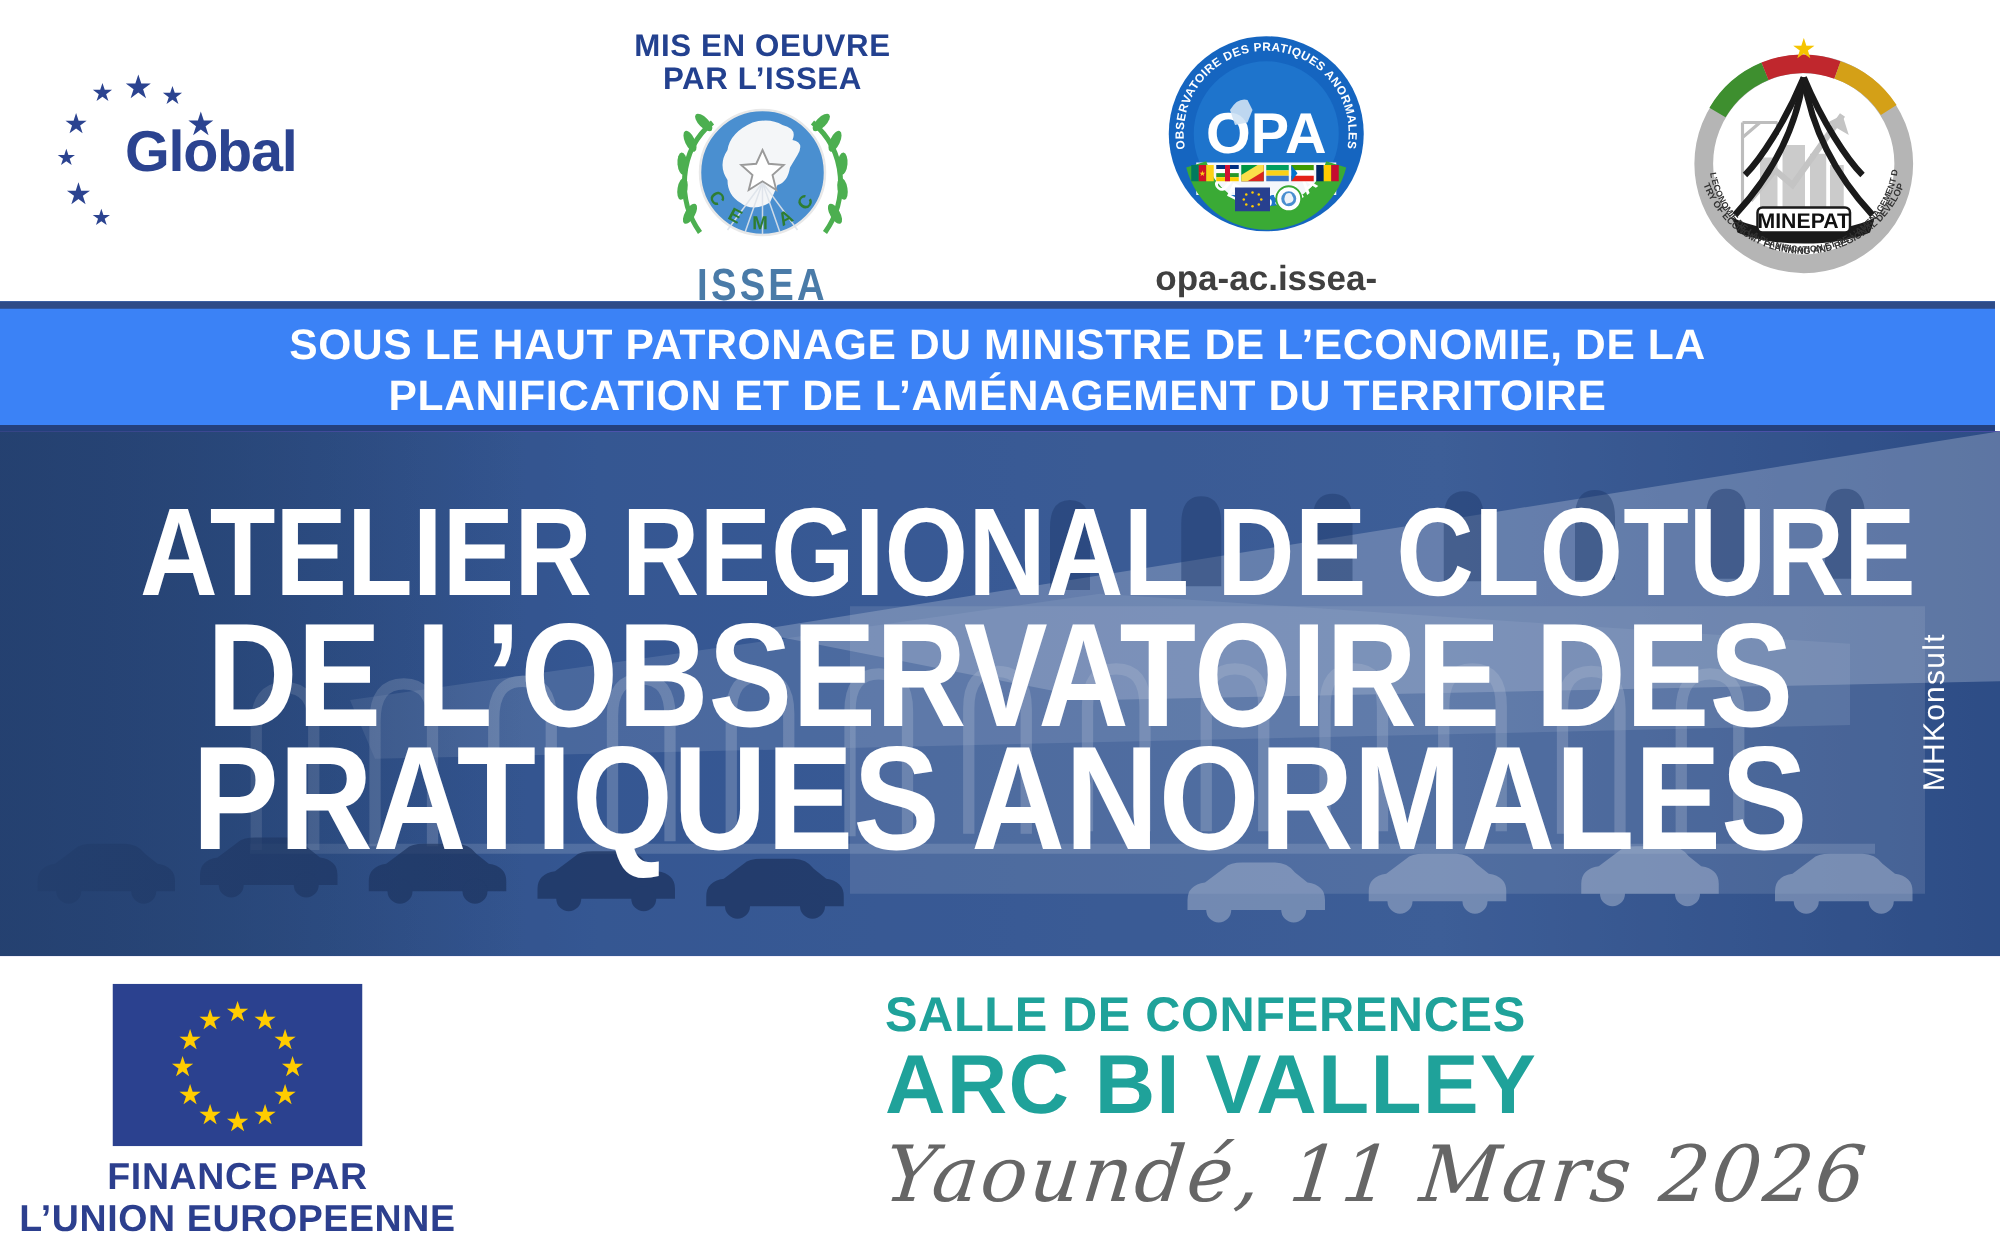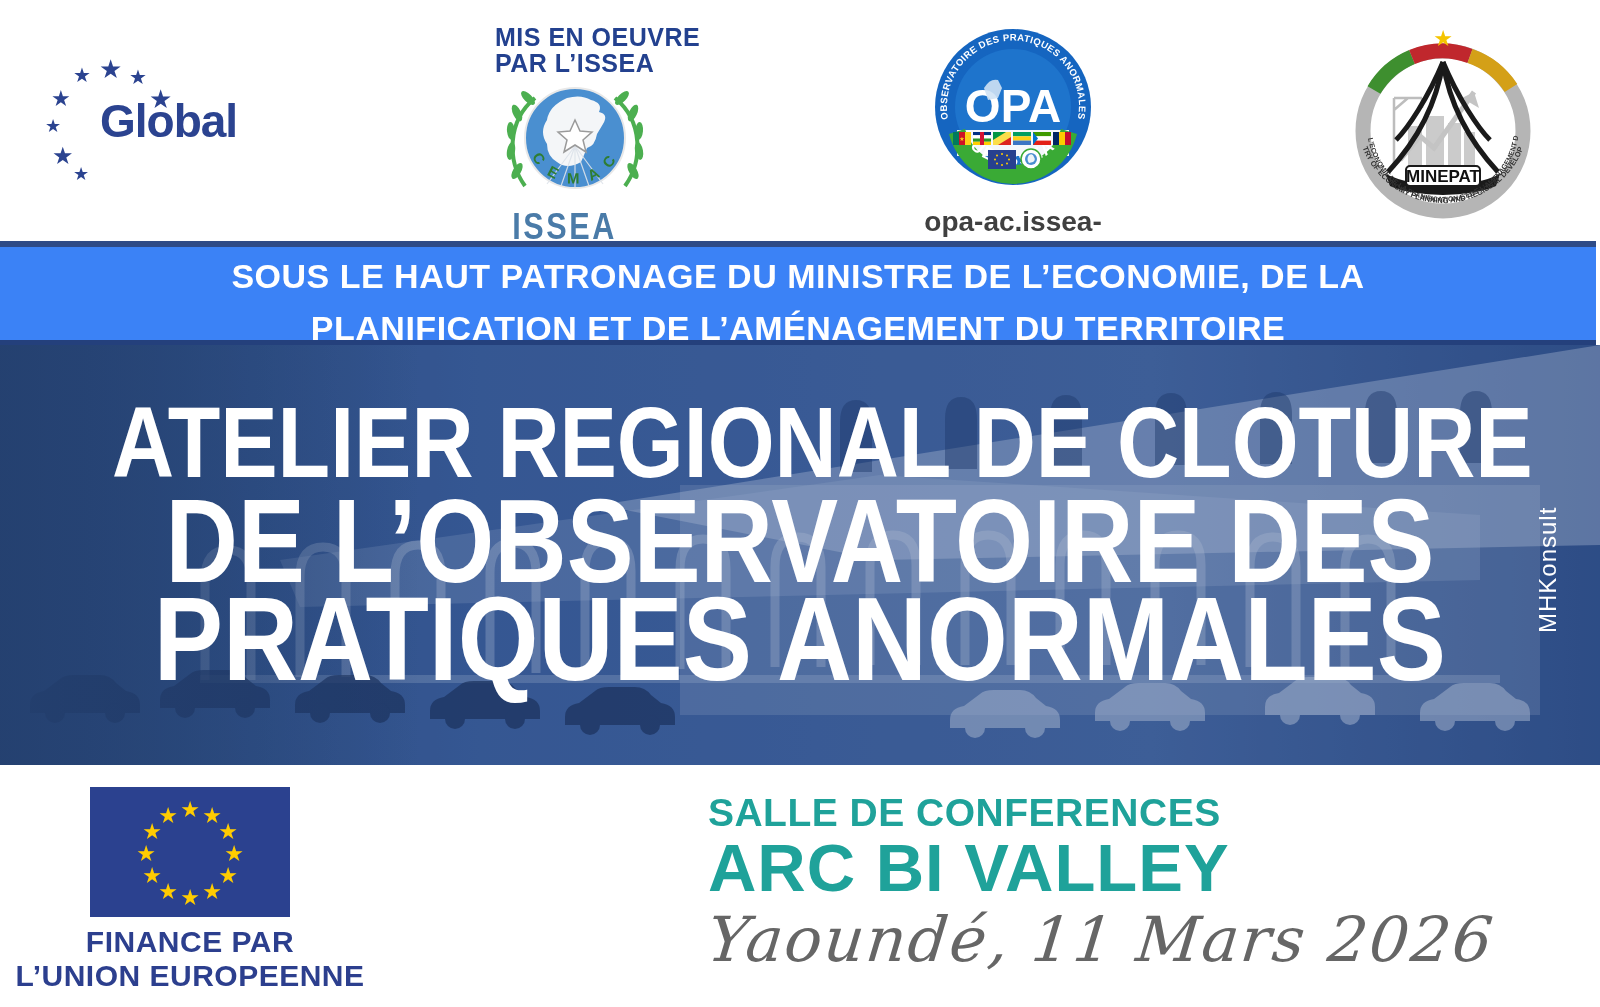--- a/index.html
+++ b/index.html
@@ -7,35 +7,35 @@
           font-family:"Liberation Sans",sans-serif;}
 
   
   .header{position:absolute;left:0;top:0;width:1600px;height:241px;background:#fff;}
 
   .gg-logo{position:absolute;left:45px;top:52px;width:290px;height:160px;}
   .gg-star{position:absolute;color:#2b4390;line-height:1;}
   .gg-text{position:absolute;left:55px;top:44px;color:#2b4390;font-weight:bold;
            font-size:46px;line-height:51px;letter-spacing:-1px;}
 
-  .issea-block{position:absolute;left:495px;top:24px;width:230px;}
+  .issea-block{position:absolute;left:495px;top:24px;width:230px;text-align:center;}
   .issea-tagline{color:#23418f;font-weight:bold;font-size:25px;line-height:26px;letter-spacing:0.5px;}
   .issea-name{color:#4a7ba8;font-weight:bold;font-size:36px;letter-spacing:3px;
               transform:scaleX(0.85);margin-top:-4px;}
 
   .opa-block{position:absolute;left:878px;top:26px;width:270px;text-align:center;}
   .opa-url{color:#404040;font-weight:bold;font-size:28px;margin-top:13px;letter-spacing:0px;}
 
   .minepat-block{position:absolute;left:1348px;top:28px;width:190px;}
 
   
   .patronage{position:absolute;left:0;top:241px;width:1596px;height:93px;background:#3b82f6;
              border-top:6px solid #2e4b87;border-bottom:5px solid #24407c;
              color:#fff;text-align:center;}
-  .patronage .ln{font-weight:bold;font-size:34px;line-height:41px;letter-spacing:0.5px;margin-top:11px;}
+  .patronage .ln{font-weight:bold;font-size:34px;line-height:41px;letter-spacing:0.5px;}
   .patronage .ln:first-child{margin-top:9px;}
 
   
   .hero{position:absolute;left:0;top:345px;width:1600px;height:420px;background:#6d28d9;}
   .hero svg.bg{position:absolute;left:0;top:0;}
   .hero-line{position:absolute;left:0;right:0;text-align:center;color:#fff;font-weight:bold;
              white-space:nowrap;}
   .t1{top:40px;font-size:100px;transform:scaleX(0.86);}
   .t2{top:128px;font-size:118px;transform:scaleX(0.85);}
   .t3{top:226px;font-size:118px;transform:scaleX(0.88);}

